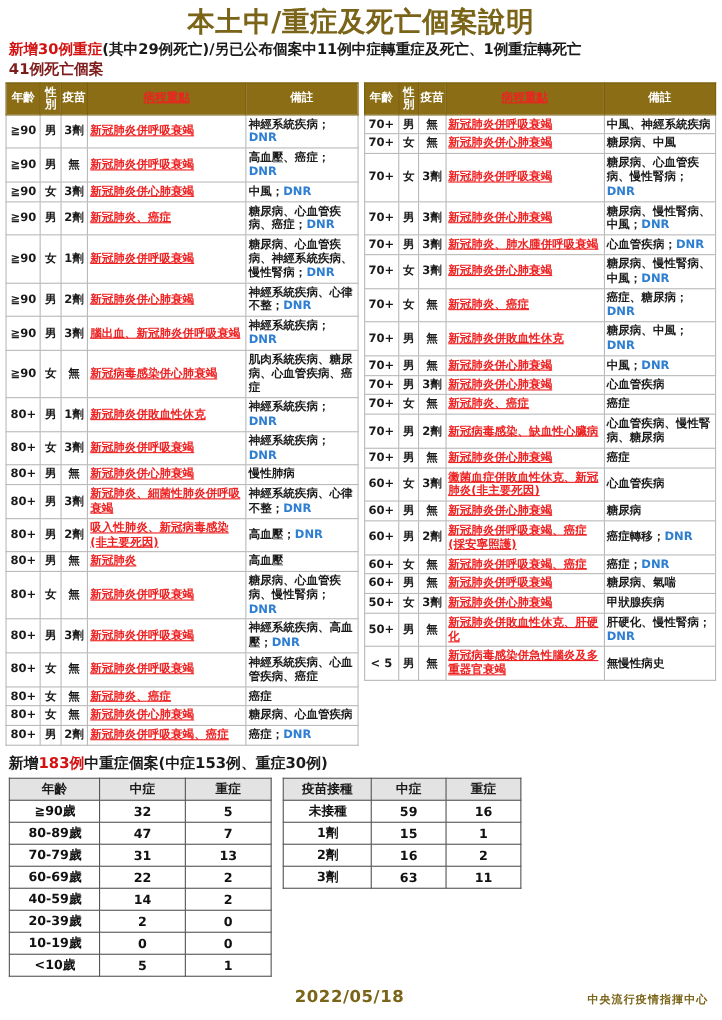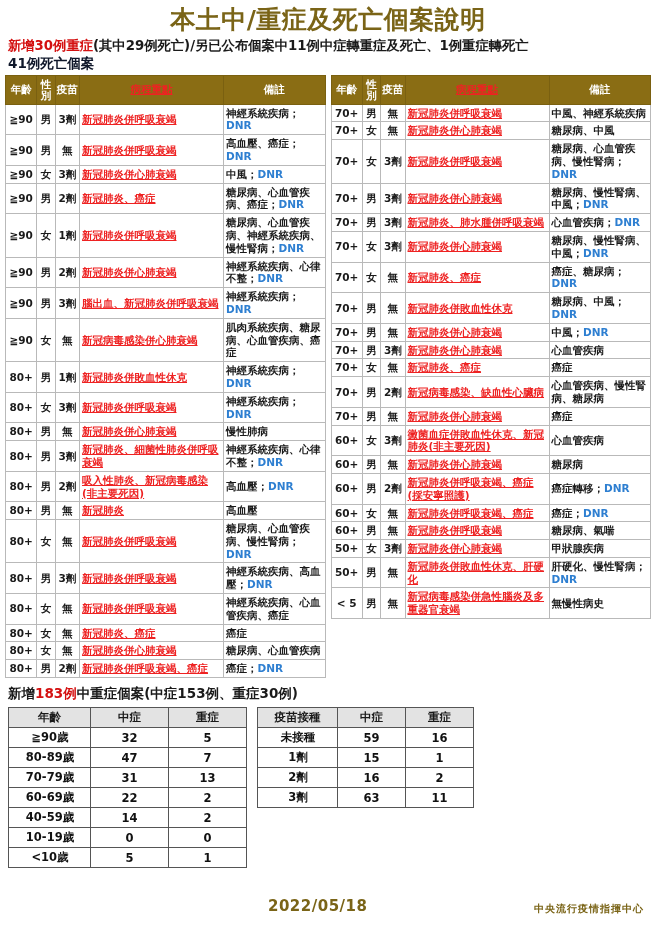--- a/index.html
+++ b/index.html
@@ -33,21 +33,21 @@
     padding: 3px 0 0 8px;
     line-height: 1.25;
     white-space: nowrap;
   }
   .subtitle-line .hl {
     color: #d41111;
   }
   .deaths-count {
     font-size: 13.5px;
     font-weight: bold;
-    color: #0f172a;
+    color: #7f1d1d;
     padding: 1px 0 3px 8px;
     line-height: 1.2;
   }
 
   
   .tables-wrap {
     display: flex;
     gap: 5px;
     padding: 0 5px;
     align-items: flex-start;
@@ -518,20 +518,25 @@
           <td class="lbl age-col">60-69歲</td>
           <td class="num mid-col">22</td>
           <td class="num sev-col">2</td>
         </tr>
         <tr>
           <td class="lbl age-col">40-59歲</td>
           <td class="num mid-col">14</td>
           <td class="num sev-col">2</td>
         </tr>
         <tr>
+          <td class="lbl age-col">20-39歲</td>
+          <td class="num mid-col">2</td>
+          <td class="num sev-col">0</td>
+        </tr>
+        <tr>
           <td class="lbl age-col">10-19歲</td>
           <td class="num mid-col">0</td>
           <td class="num sev-col">0</td>
         </tr>
         <tr>
           <td class="lbl age-col">&lt;10歲</td>
           <td class="num mid-col">5</td>
           <td class="num sev-col">1</td>
         </tr>
       </tbody>

